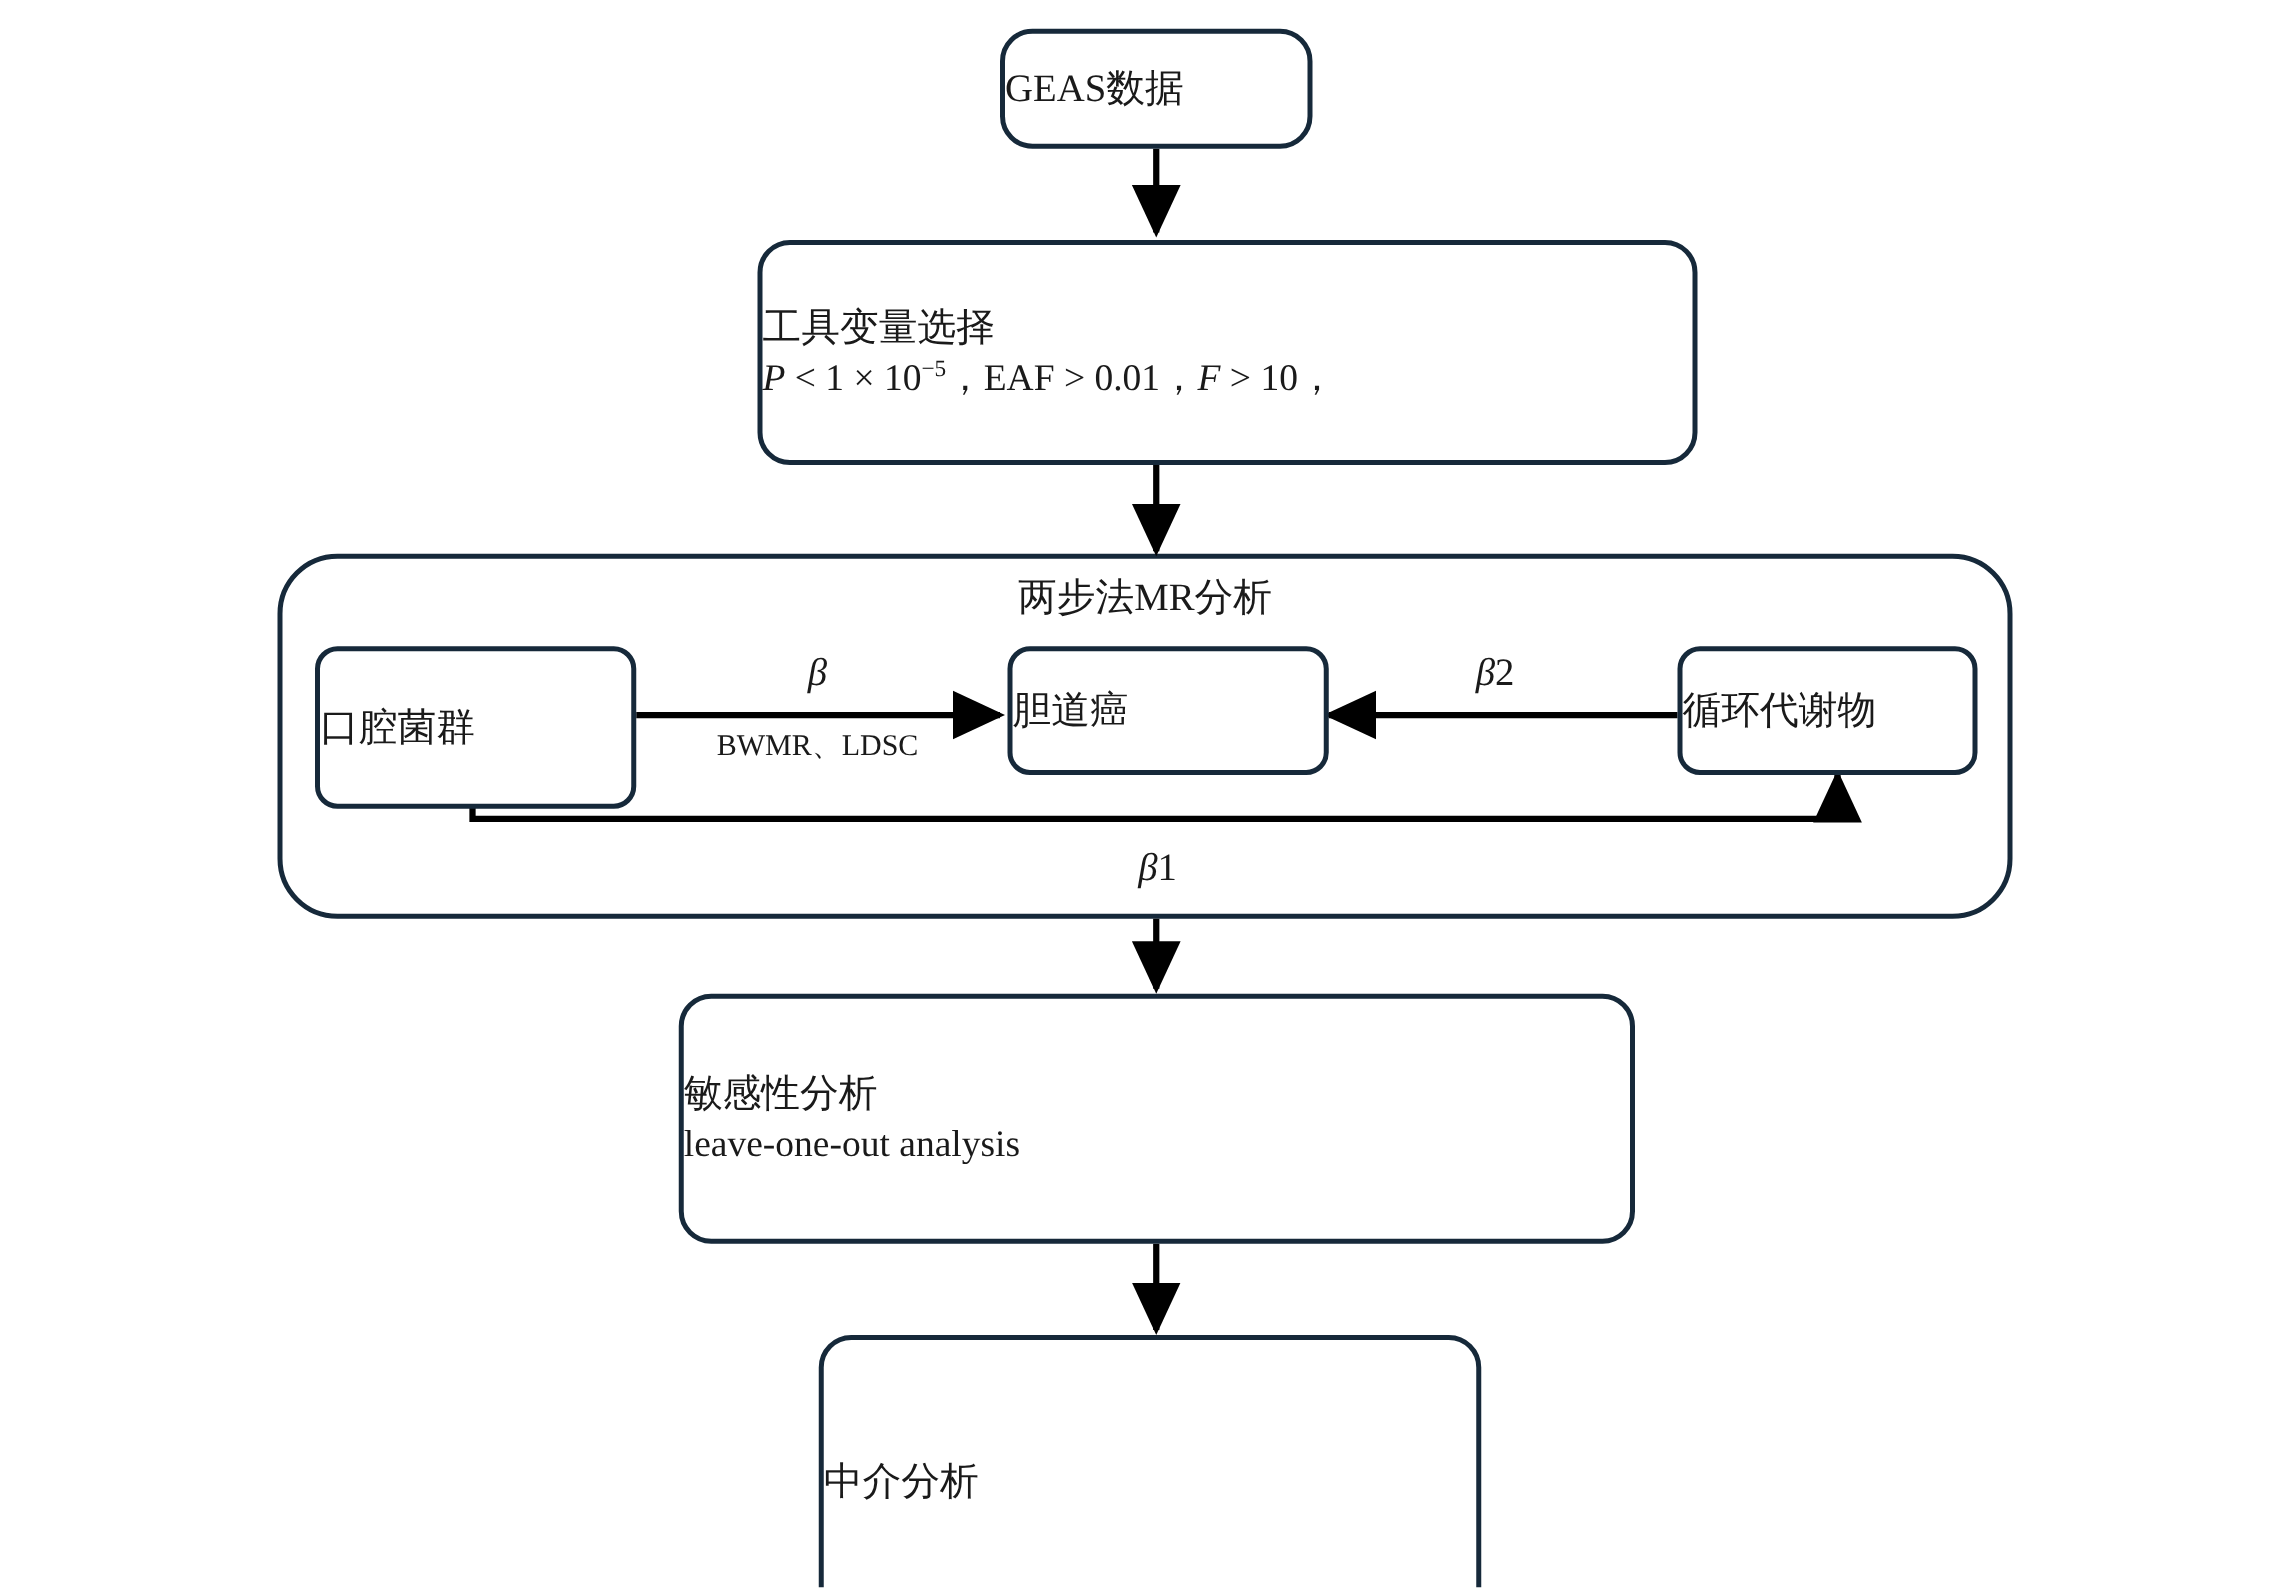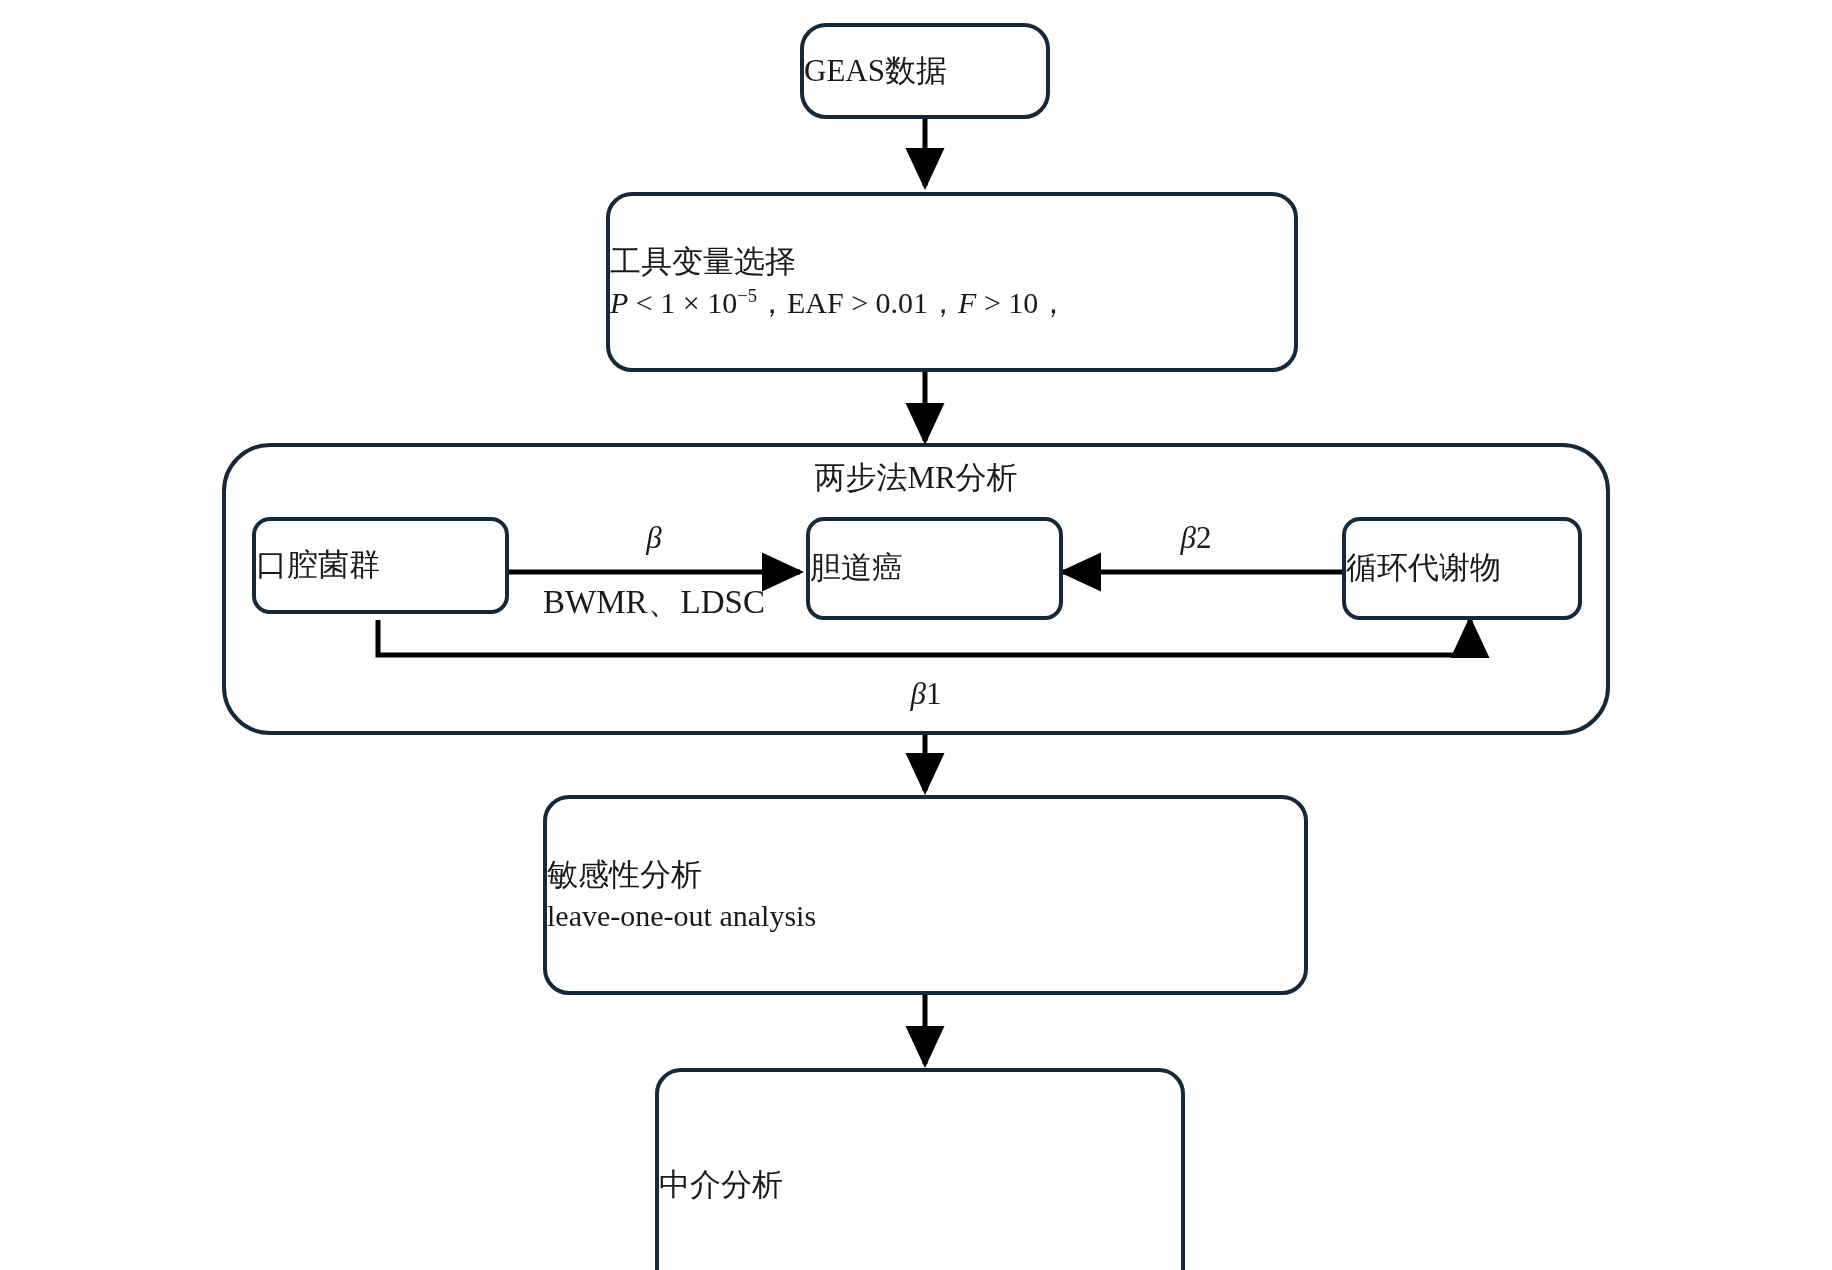--- a/index.html
+++ b/index.html
@@ -62,21 +62,21 @@
     z-index: 4;
   }
   .edge-label {
     position: absolute;
     font-size: 31px;
     white-space: nowrap;
     z-index: 5;
     text-align: center;
   }
   .edge-label.sub {
-    font-size: 33px;
+    font-size: 24px;
     font-family: Liberation Serif, serif;
   }
   .ital {
     font-style: italic;
   }
   svg.wires {
     position: absolute;
     left: 0;
     top: 0;
     width: 1832px;
@@ -114,29 +114,29 @@
 
     <line x1="925" y1="735" x2="925" y2="791" stroke="#000000" stroke-width="5" marker-end="url(#arrowhead)"></line>
 
     <line x1="925" y1="995" x2="925" y2="1064" stroke="#000000" stroke-width="5" marker-end="url(#arrowhead)"></line>
   </svg>
 
   <div class="node" style="left:800px; top:23px; width:250px; height:96px;">
     <span class="line title-line">GEAS数据</span>
   </div>
 
-  <div class="node" style="left:606px; top:192px; width:692px; height:180px;">
+  <div class="node" style="left:606px; top:192px; width:752px; height:180px;">
     <span class="line title-line">工具变量选择</span>
     <span class="line formula-line"><i class="ital">P</i><span> &lt; 1 × 10</span><sup>−5</sup><span>，EAF &gt; 0.01，</span><i class="ital">F</i><span> &gt; 10，</span></span>
   </div>
 
   <div class="group-box" style="left:222px; top:443px; width:1388px; height:292px;"></div>
   <div class="group-title" style="left:0; top:457px; width:1832px; text-align:center;">两步法MR分析</div>
 
-  <div class="node node-small" style="left:252px; top:517px; width:257px; height:97px;">
+  <div class="node node-small" style="left:252px; top:517px; width:257px; height:130px;">
     <span class="line title-line">口腔菌群</span>
   </div>
 
   <div class="node node-small" style="left:806px; top:517px; width:257px; height:103px;">
     <span class="line title-line">胆道癌</span>
   </div>
 
   <div class="node node-small" style="left:1342px; top:517px; width:240px; height:103px;">
     <span class="line title-line">循环代谢物</span>
   </div>

